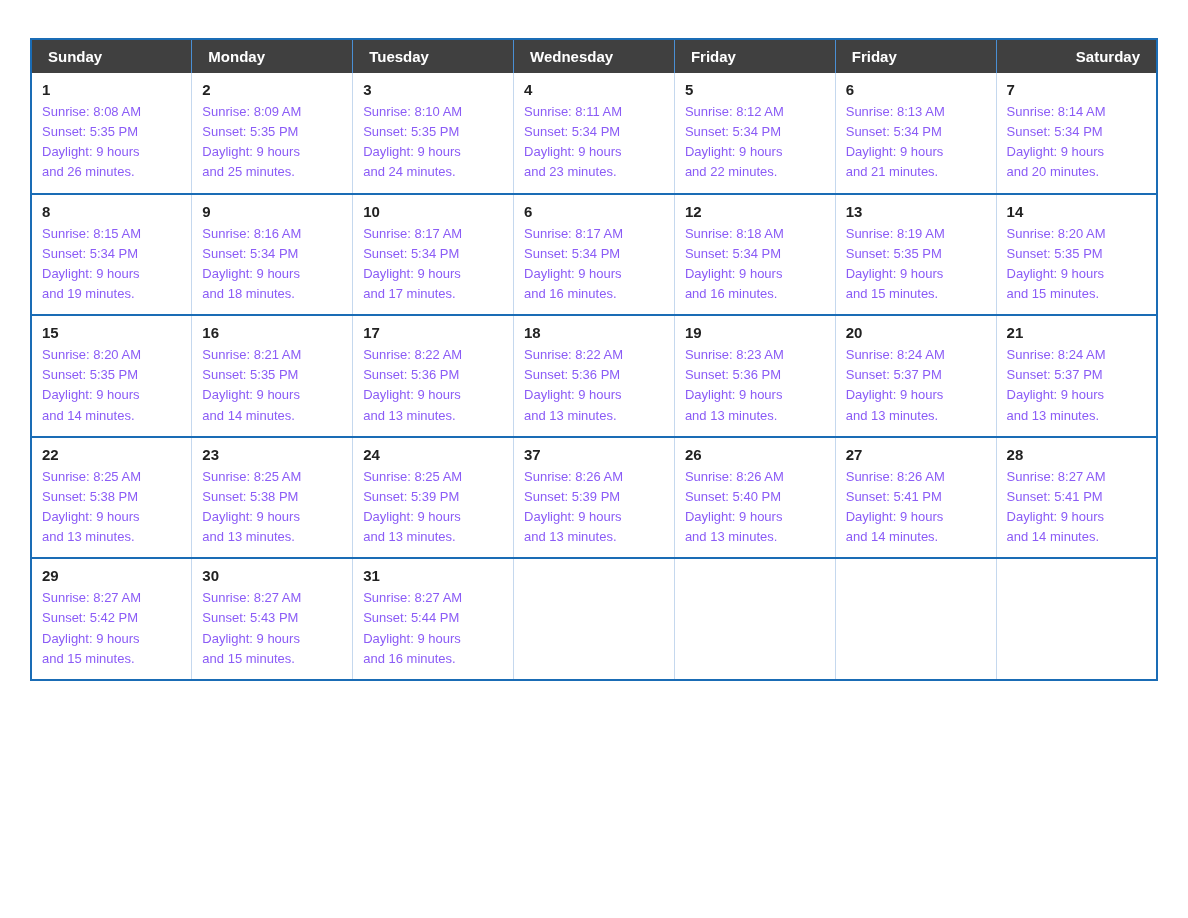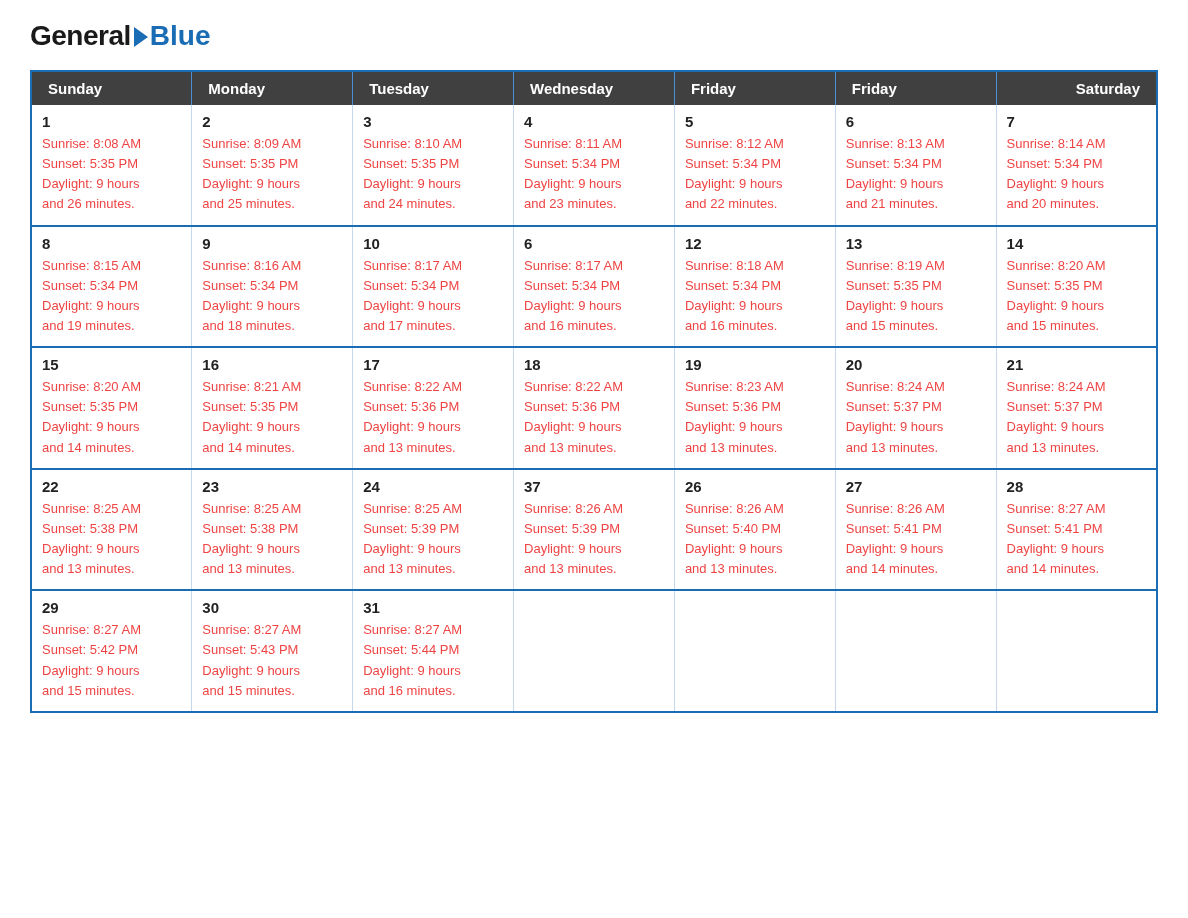--- a/index.html
+++ b/index.html
@@ -96,37 +96,30 @@
     }
     .day-num {
       font-size: 15px;
       font-weight: bold;
       margin-bottom: 4px;
       display: block;
     }
     .day-info {
       font-size: 13px;
       line-height: 1.55;
-      color: #ef4444;
+      color: #8b5cf6;
     }
     .empty-cell {
       background: #fff;
     }
   </style>
 </head>
 <body>
 
 <div class="header">
-  <div class="logo">
-    <div class="logo-text">
-      <span class="logo-general">General</span>
-      <div class="logo-arrow"></div>
-      <span class="logo-blue">Blue</span>
-    </div>
-  </div>
   <div class="title-area">
   </div>
 </div>
 
 <table class="calendar">
   <thead>
     <tr>
       <th>Sunday</th>
       <th>Monday</th>
       <th>Tuesday</th>

